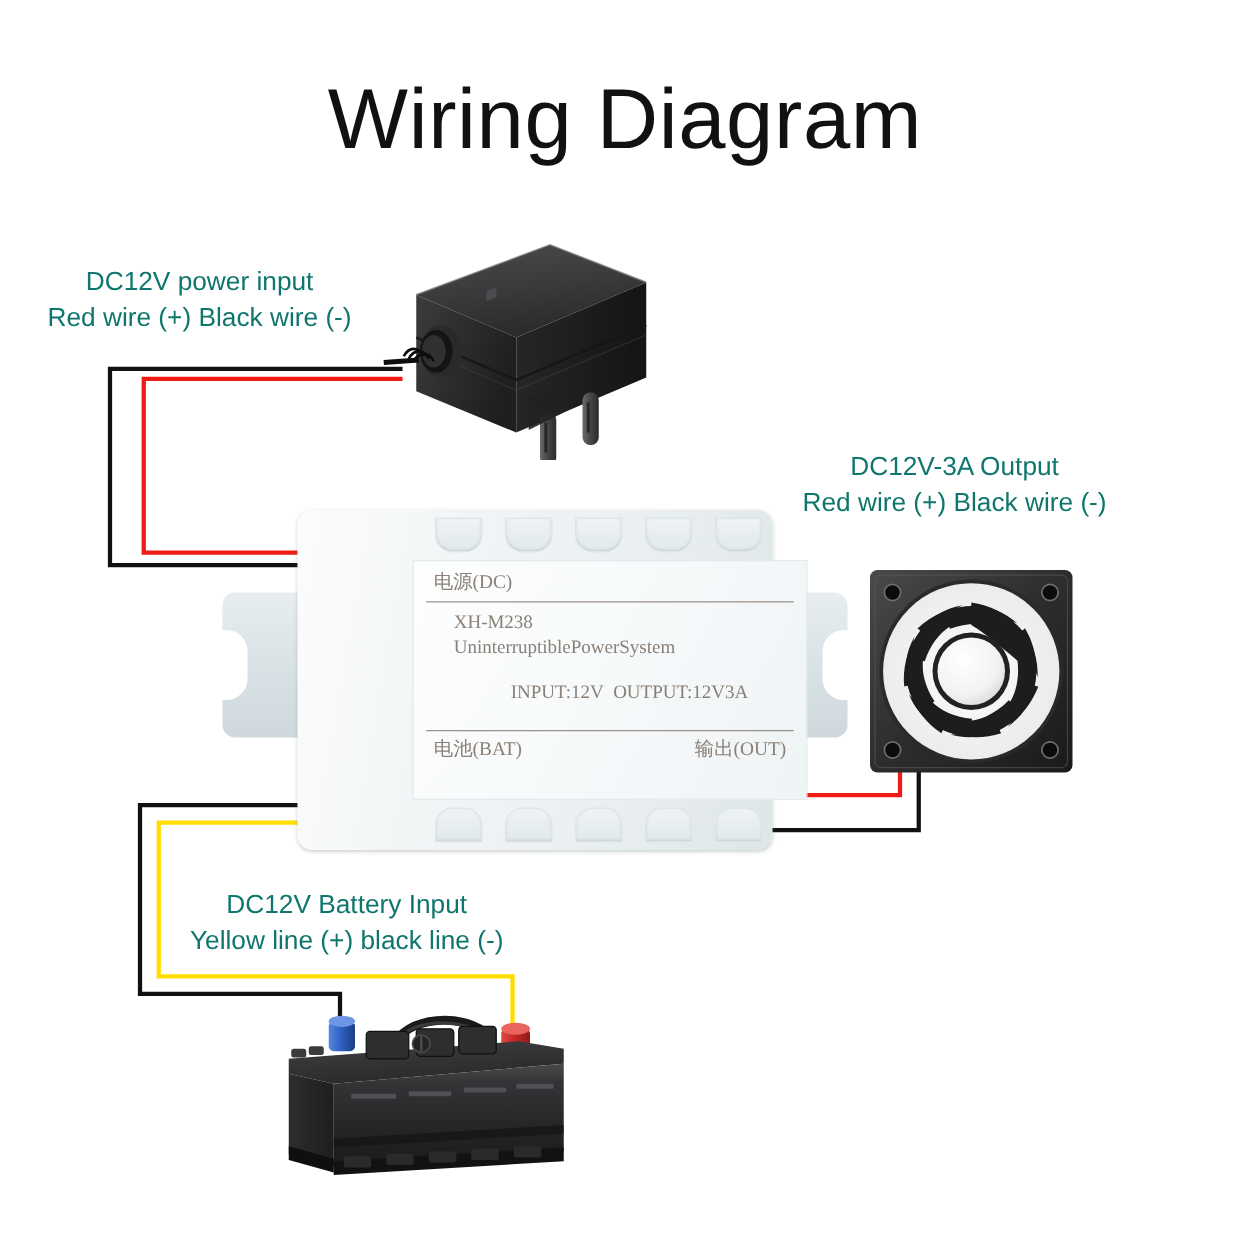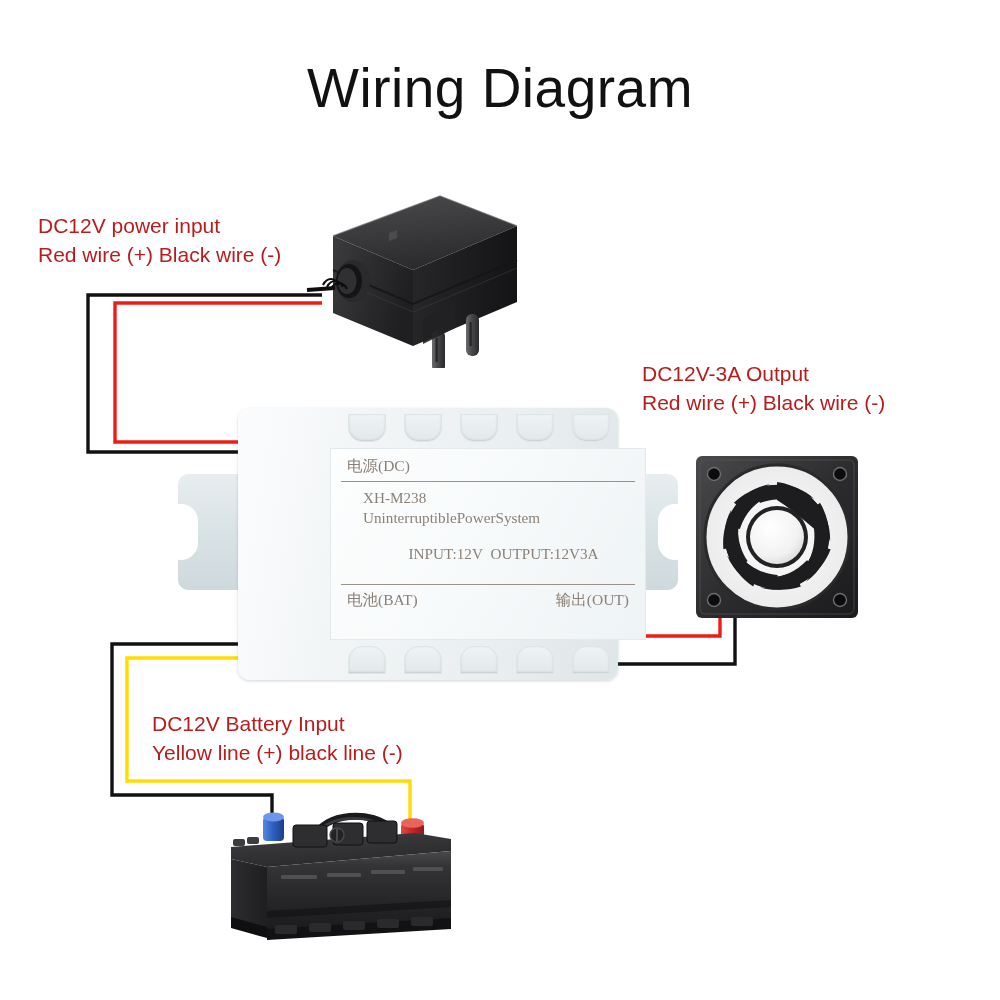--- a/index.html
+++ b/index.html
@@ -16,34 +16,35 @@
     overflow: hidden;
   }
 
   
   #title {
     position: absolute;
     left: 0;
     top: 58px;
     width: 1000px;
     text-align: center;
-    font-size: 55px;
+    font-size: 68px;
     font-weight: 400;
     color: #111111;
     letter-spacing: 0.5px;
     line-height: 1.1;
   }
 
   
   .callout {
     position: absolute;
     font-size: 21px;
     line-height: 1.38;
-    color: #b91c1c;
+    color: #0f766e;
     white-space: pre-line;
+    text-align: center;
   }
   #label-dc-input  { left: 38px;  top: 212px; }
   #label-output    { left: 642px; top: 360px; }
   #label-battery   { left: 152px; top: 710px; }
 
   #note-text {
     position: absolute;
     left: 516px;
     top: 728px;
     width: 432px;

